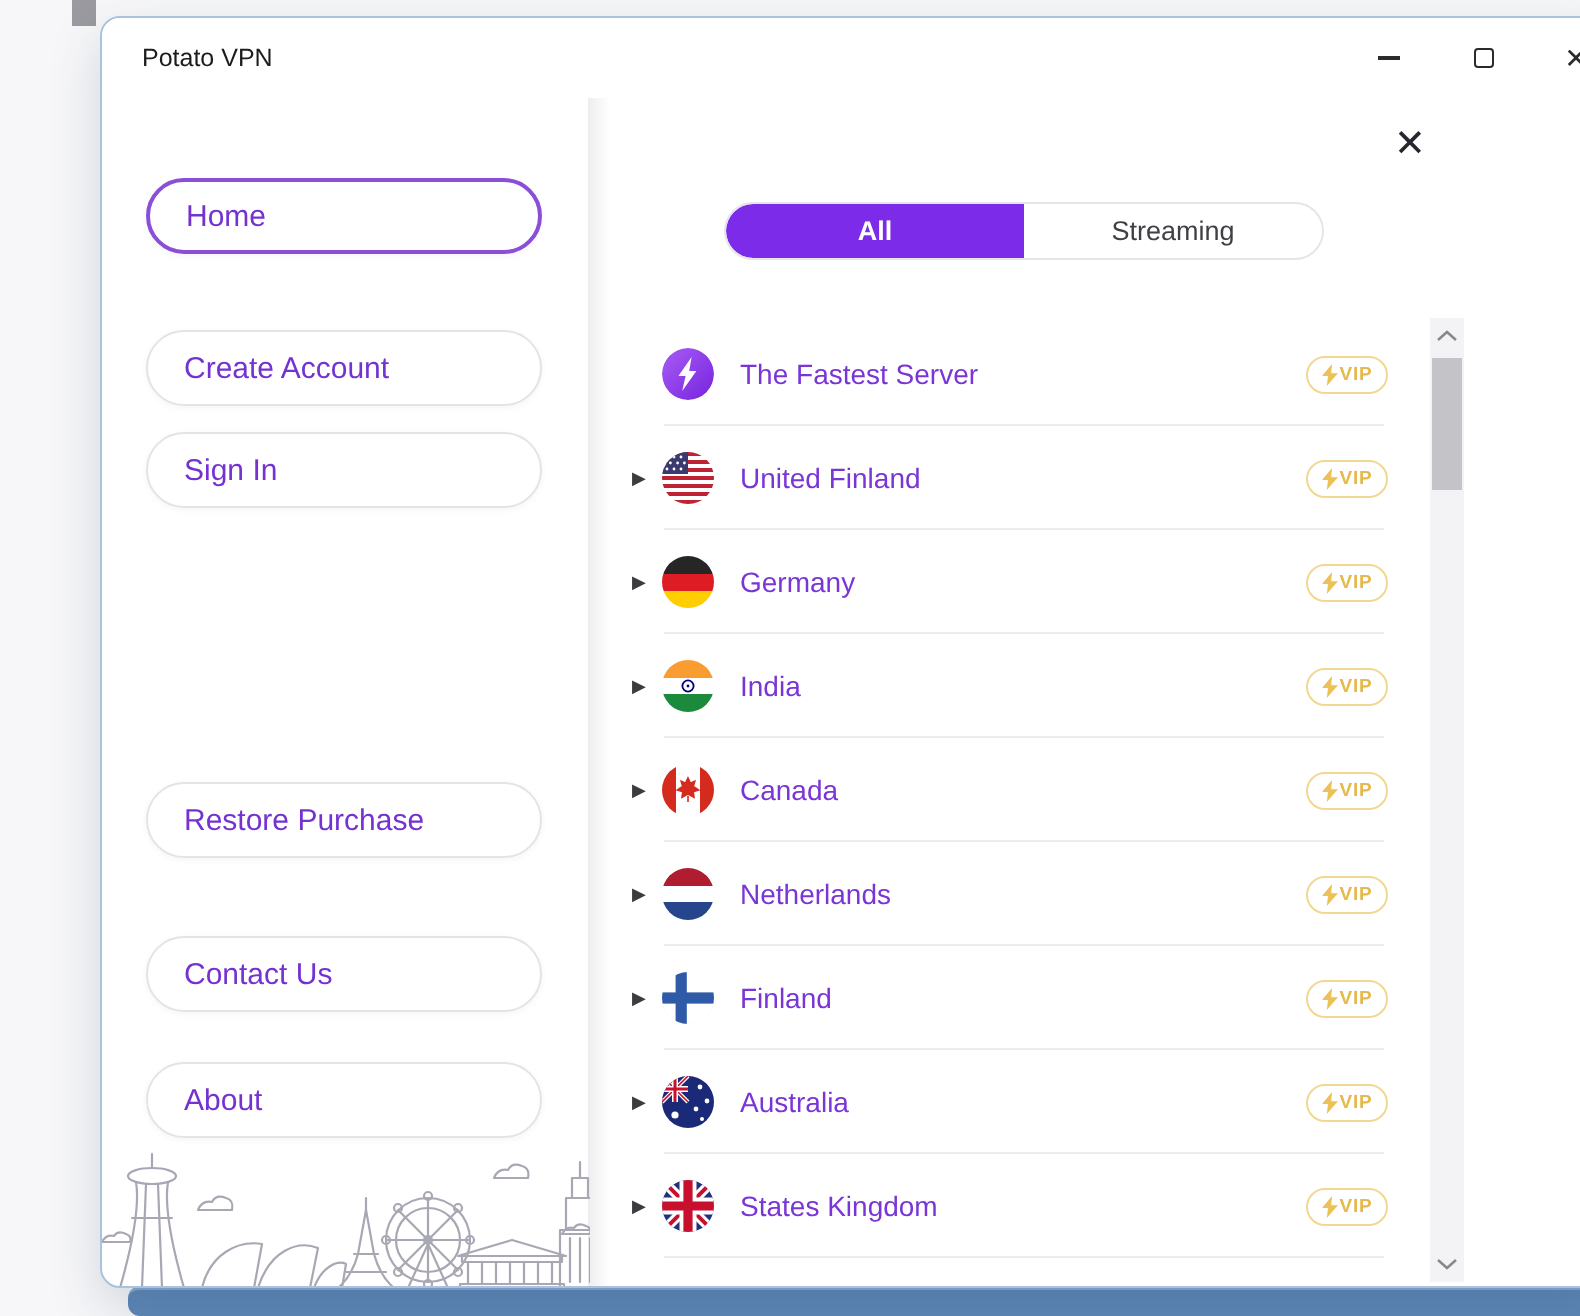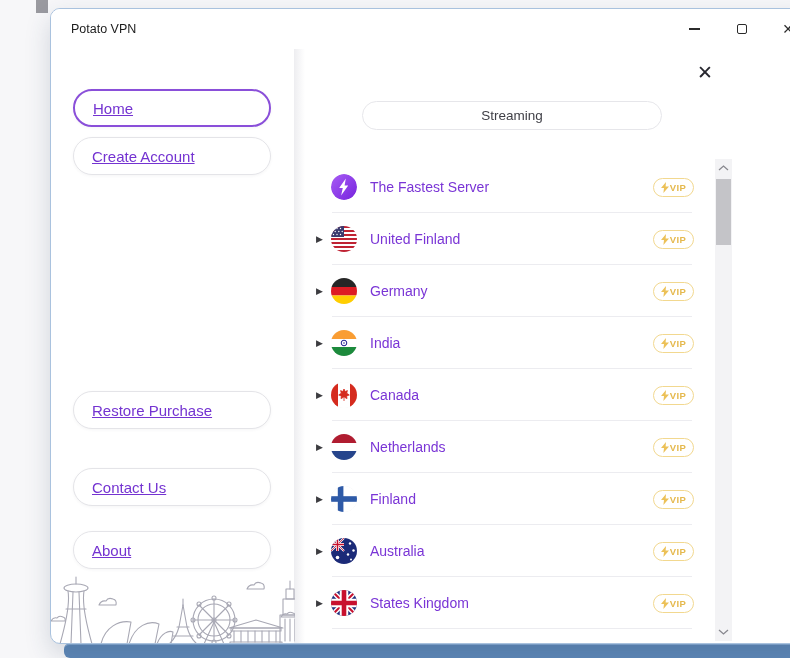--- a/index.html
+++ b/index.html
@@ -25,21 +25,21 @@
   .min-bar { width:11px; height:1.5px; background:#2b2b2b; }
   .max-box { width:10px; height:10px; border:1.4px solid #2b2b2b; border-radius:2px; }
   .cls-x   { font-size:14px; color:#2b2b2b; line-height:1; }
 
   
   .side-divider { position:absolute; left:243px; top:40px; width:11px; height:596px;
                   background:linear-gradient(to right, rgba(110,110,135,.12), rgba(110,110,135,0)); }
   .sbtn { position:absolute; left:22px; width:198px; height:38px; border-radius:19px; background:#fff;
           border:1px solid #e4e4e8; box-shadow:0 1px 3px rgba(80,80,110,.06);
           display:flex; align-items:center; padding-left:18px;
-          font-size:15px; color:#7433d1; cursor:pointer;text-decoration:underline; }
+          font-size:15px; color:#7433d1; cursor:pointer; }
   .sbtn.active { border:2px solid #8a4fd9; }
   .sbtn.premium { border:none; background:linear-gradient(115deg,#9257e8 0%, #7a2fe0 55%, #6c1fd9 100%);
                   color:#f3c14e; font-weight:600; padding-left:52px; height:40px; overflow:visible; }
   .premium-char { position:absolute; left:8px; top:2px; }
 
   .skyline { position:absolute; left:0; top:566px; width:244px; height:70px; }
 
   
   .panel-title { position:absolute; left:266px; top:52px; width:390px; text-align:center;
                  font-size:17px; font-weight:700; color:#2e2e38; letter-spacing:.2px; }
@@ -96,22 +96,25 @@
       <div class="winbtn cls">
           <span class="cls-x">✕</span>
         </div>
     </div>
 
     <div class="side-divider"></div>
 
     <div class="sbtn active" style="top:80px">
         <span>Home</span>
       </div>
-    <div class="sbtn" style="top:128px">
+    <div class="sbtn" style="top:156px">
         <span>Create Account</span>
+      </div>
+    <div class="sbtn" style="top:207px">
+        <span>Sign In</span>
       </div>
 
 
     <div class="sbtn" style="top:382px">
         <span>Restore Purchase</span>
       </div>
     <div class="sbtn" style="top:459px">
         <span>Contact Us</span>
       </div>
     <div class="sbtn" style="top:522px">
@@ -169,20 +172,23 @@
       <rect x="232" y="24" width="14" height="16"></rect>
       <rect x="229" y="40" width="20" height="29"></rect>
       <path d="M234 44 V66 M239 44 V66 M244 44 V66"></path>
     </svg>
 
     <div class="panel-close">
         <span>✕</span>
       </div>
 
     <div class="tabs">
+      <div class="tab selected">
+          <span>All</span>
+        </div>
       <div class="tab idle">
           <span>Streaming</span>
         </div>
     </div>
 
     <div class="list">
 
       <div class="row">
         <span class="arrow hiddenarrow">▶</span>
         <span class="flag">

